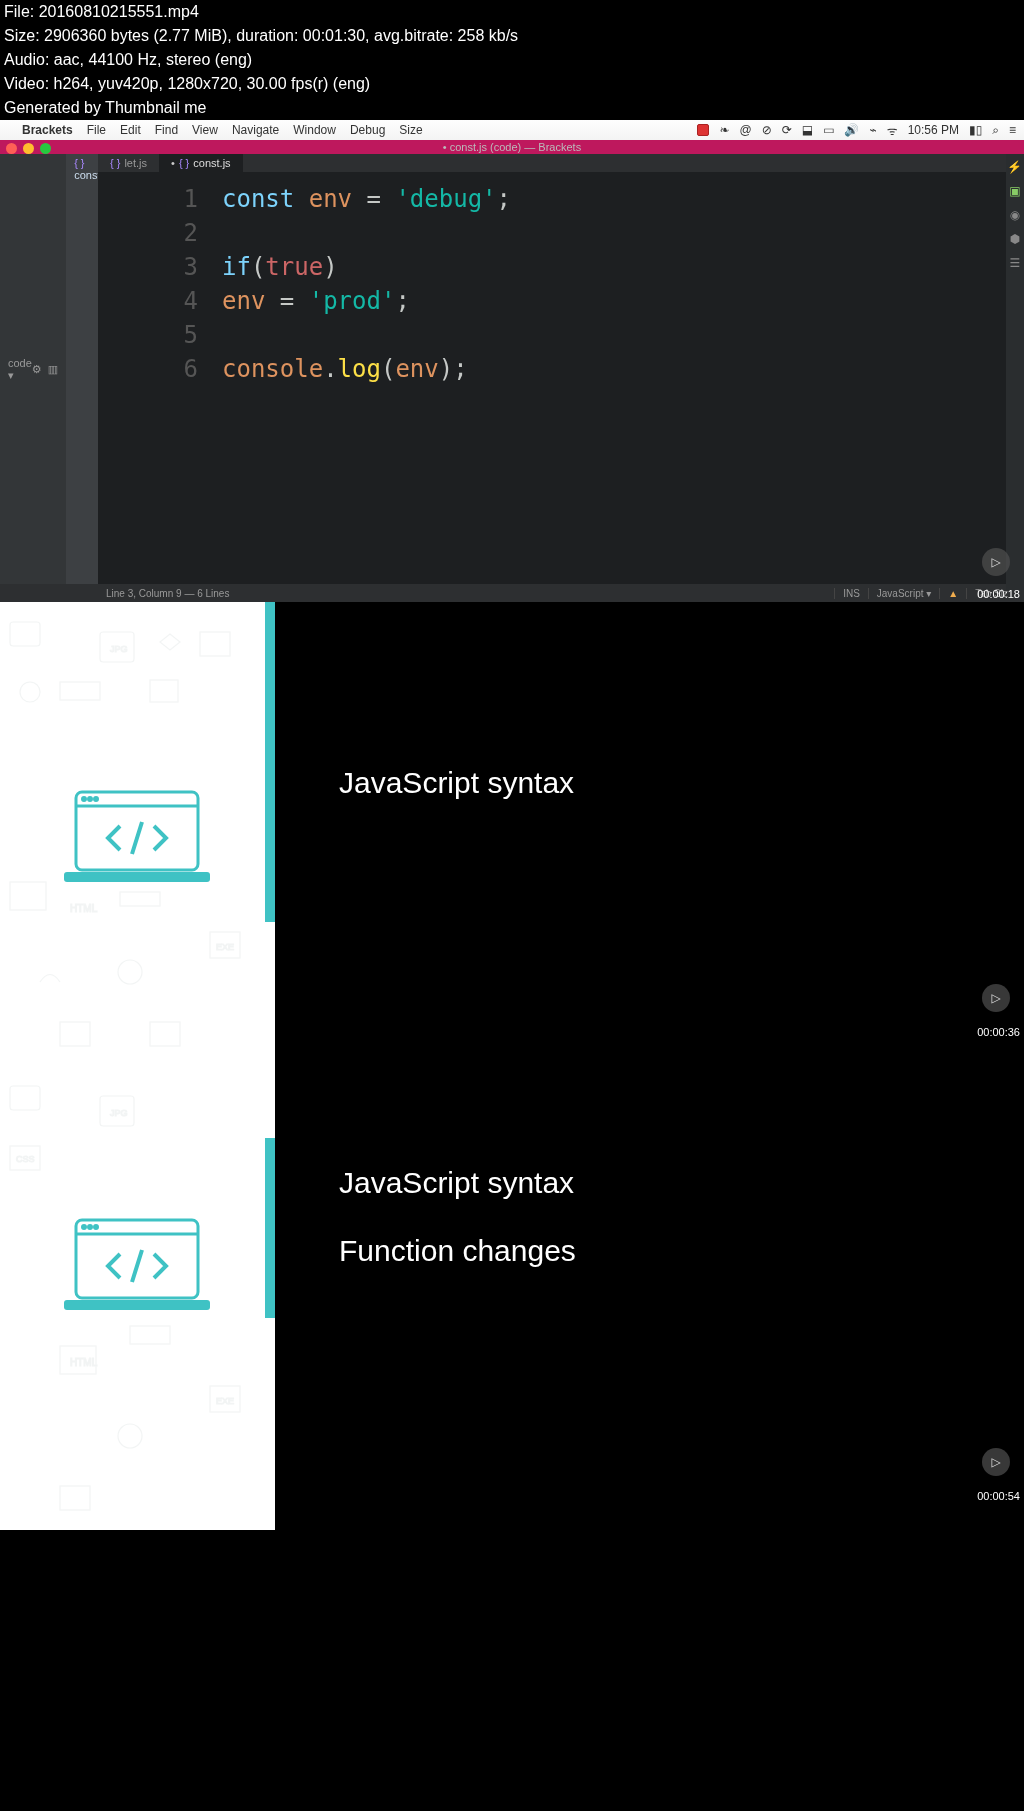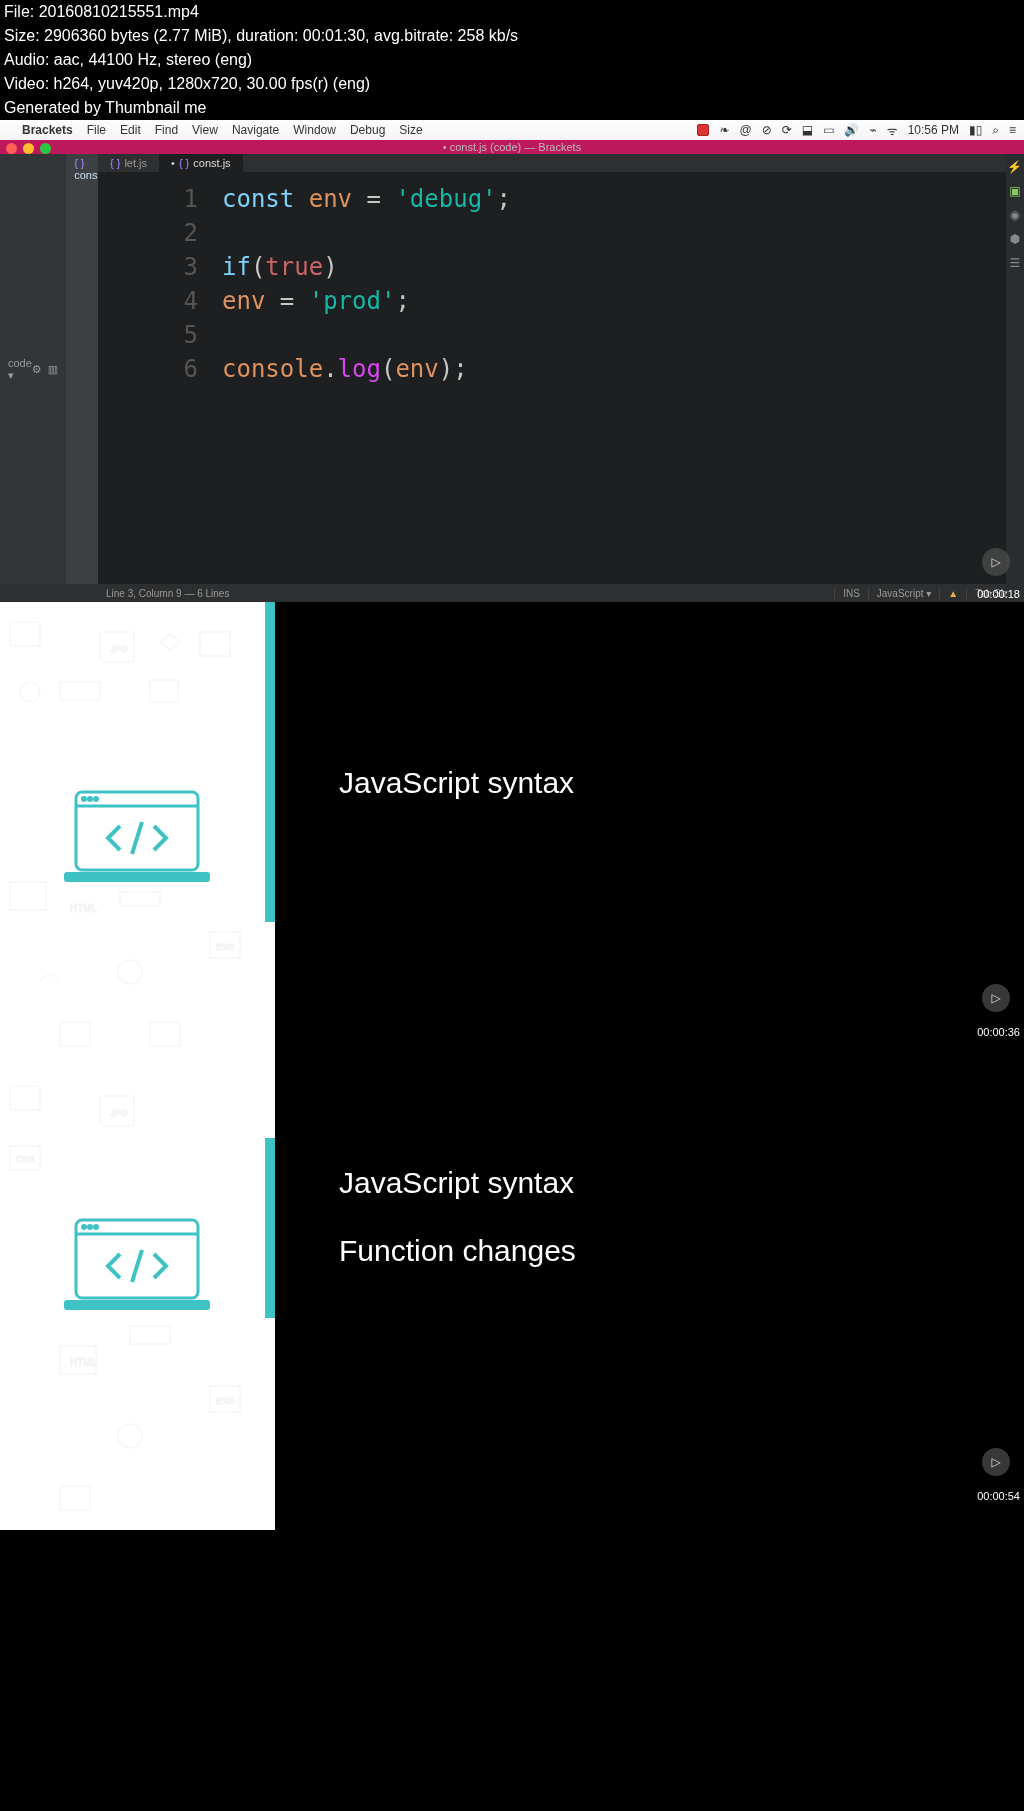--- a/index.html
+++ b/index.html
@@ -22,21 +22,21 @@
 .sidebar-file .br{color:#a8f}
 .editor-col{flex:1;display:flex;flex-direction:column;position:relative}
 .tabbar{display:flex;background:#2d2f31;height:18px;font:11px Helvetica;color:#999}
 .tab{padding:2px 12px;display:flex;align-items:center;gap:4px}
 .tab.active{background:#1d1f21;color:#ddd}
 .tab .br{color:#a8f}
 .tab .dot{color:#ccc}
 .code-area{flex:1;display:flex;font:24px/34px 'SF Mono',Menlo,Consolas,monospace}
 .gutter{width:100px;text-align:right;padding:10px 16px 0 0;color:#555;background:#1d1f21}
 .code{padding:10px 0 0 8px;white-space:pre;color:#c5c8c6}
-.kw{color:#7dd3fc}.nm{color:#de935f}.op{color:#c5c8c6}.str{color:#14b8a6}.pn{color:#c5c8c6}.bool{color:#cc6666}.fn{color:#d946ef}
+.kw{color:#7dd3fc}.nm{color:#de935f}.op{color:#c5c8c6}.str{color:#14b8a6}.pn{color:#c5c8c6}.bool{color:#cc6666}.fn{color:#fde047}
 .right-rail{position:absolute;right:0;top:0;width:18px;height:100%;background:#2a2d2f;display:flex;flex-direction:column;align-items:center;gap:10px;padding-top:6px}
 .right-rail span{font-size:12px;color:#888}
 .statusbar{height:18px;background:#2d2f31;display:flex;align-items:center;font:10px Helvetica;color:#999;padding:0 8px}
 .statusbar .sp{flex:1}
 .statusbar .pill{padding:0 8px;border-left:1px solid #444}
 .warn{color:#f0ad4e}
 .play-btn{position:absolute;right:14px;width:28px;height:28px;border-radius:50%;background:rgba(80,80,80,.7);display:flex;align-items:center;justify-content:center;color:#ddd;font-size:12px}
 .ts{position:absolute;right:4px;font:11px Arial;color:#fff}
 .thumb{position:relative;height:464px;display:flex}
 .thumb-left{width:275px;background:#fff;position:relative;overflow:hidden}

